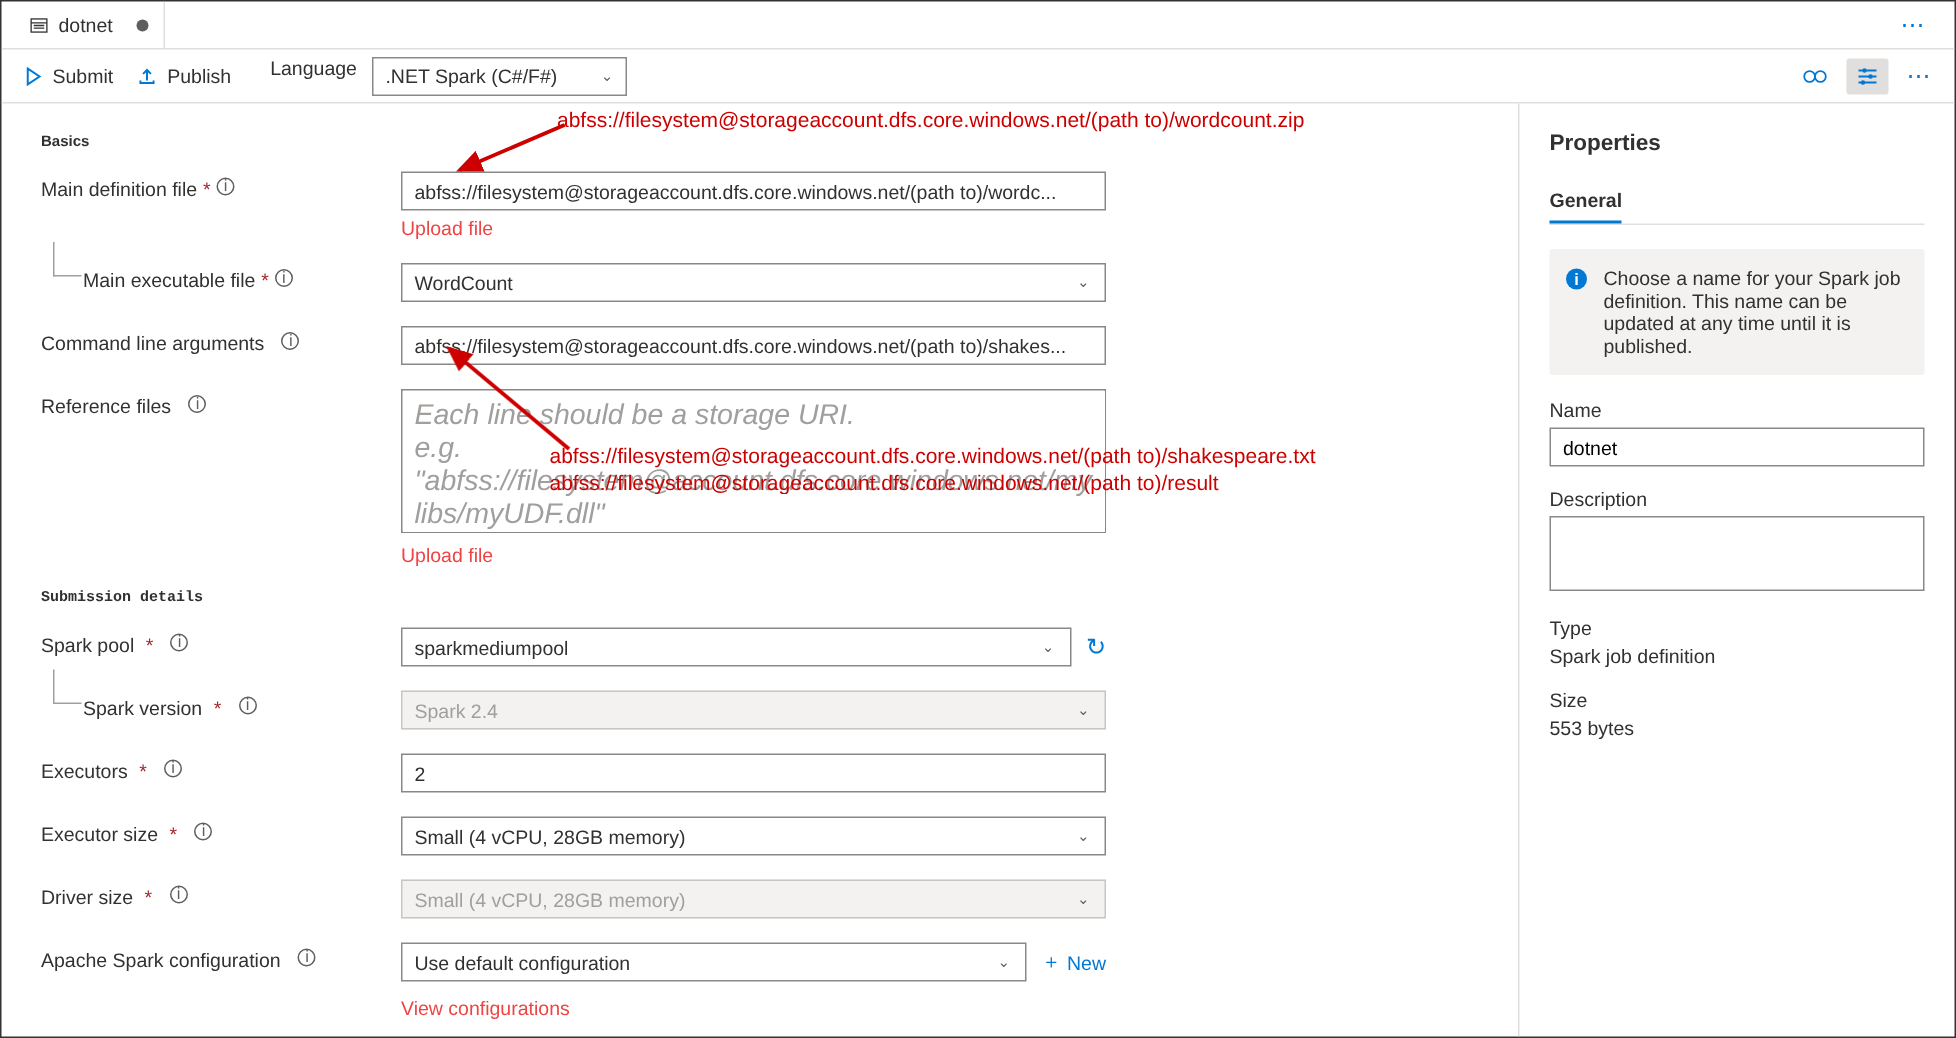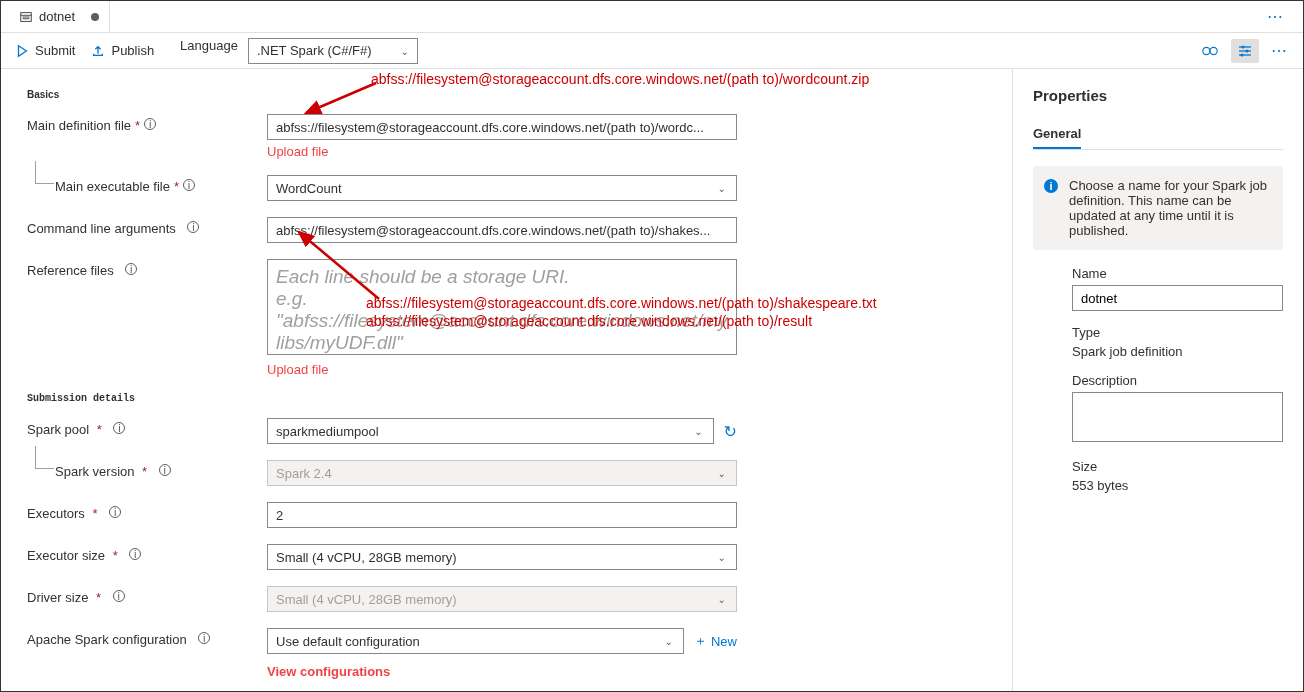--- a/index.html
+++ b/index.html
@@ -44,21 +44,21 @@
 .refresh-ico { color: #0078d4; cursor: pointer; font-size: 16px; }
 
 .annot { position: absolute; color: #c00; font-size: 14px; font-family: "Segoe UI", Arial, sans-serif; pointer-events: none; }
 .arrow1 { position: absolute; pointer-events: none; }
 
 .prop-title { font-weight: 600; font-size: 15px; margin-bottom: 16px; }
 .prop-tabs { border-bottom: 1px solid #e1dfdd; margin-bottom: 16px; }
 .prop-tab { display: inline-block; padding: 6px 0; font-weight: 600; border-bottom: 2px solid #0078d4; }
 .info-box { background: #f3f2f1; padding: 12px 12px 12px 36px; position: relative; font-size: 13px; color: #323130; margin-bottom: 16px; border-radius: 2px; }
 .info-box .i-svg { position: absolute; left: 10px; top: 12px; color: #0078d4; }
-.prop-field { margin-bottom: 14px; margin-left: 39px; }
+.prop-field { margin-bottom: 14px; }
 .prop-lbl { font-size: 13px; margin-bottom: 4px; }
 .prop-input { width: 100%; height: 26px; border: 1px solid #8a8886; padding: 0 8px; font-size: 13px; }
 .prop-textarea { width: 100%; height: 50px; border: 1px solid #8a8886; padding: 4px 8px; resize: none; font-family: inherit; }
 .prop-static { font-size: 13px; color: #323130; }
 
 svg { display: block; }
 </style>
 </head>
 <body>
 
@@ -263,21 +263,21 @@
         <div class="select-box" style="width:452px;">
           <span>Use default configuration</span>
           <span class="chev">⌄</span>
         </div>
         <span class="plus-new">
           <span>＋</span>
           <span>New</span>
         </span>
       </div>
     </div>
-    <div class="row" style="margin-top:-10px;font-weight:bold;">
+    <div class="row" style="margin-top:-10px;">
       <div class="label-col"></div>
       <div class="field-col">
         <span class="link">View configurations</span>
       </div>
     </div>
 
   </div>
 
   <div class="right">
     <div class="prop-title">Properties</div>
@@ -291,25 +291,25 @@
             <text x="8" y="12" text-anchor="middle" fill="#fff" font-size="11" font-family="Arial" font-weight="bold">i</text>
           </svg>
       </span>
       <span>Choose a name for your Spark job definition. This name can be updated at any time until it is published.</span>
     </div>
     <div class="prop-field">
       <div class="prop-lbl">Name</div>
       <input class="prop-input" value="dotnet" style="">
     </div>
     <div class="prop-field">
+      <div class="prop-lbl">Description</div>
+      <textarea class="prop-textarea" style=""></textarea>
+    </div>
+    <div class="prop-field">
       <div class="prop-lbl">Type</div>
       <div class="prop-static">Spark job definition</div>
-    </div>
-    <div class="prop-field">
-      <div class="prop-lbl">Description</div>
-      <textarea class="prop-textarea" style=""></textarea>
     </div>
     <div class="prop-field">
       <div class="prop-lbl">Size</div>
       <div class="prop-static">553 bytes</div>
     </div>
   </div>
 </div>
 
 </body></html>

